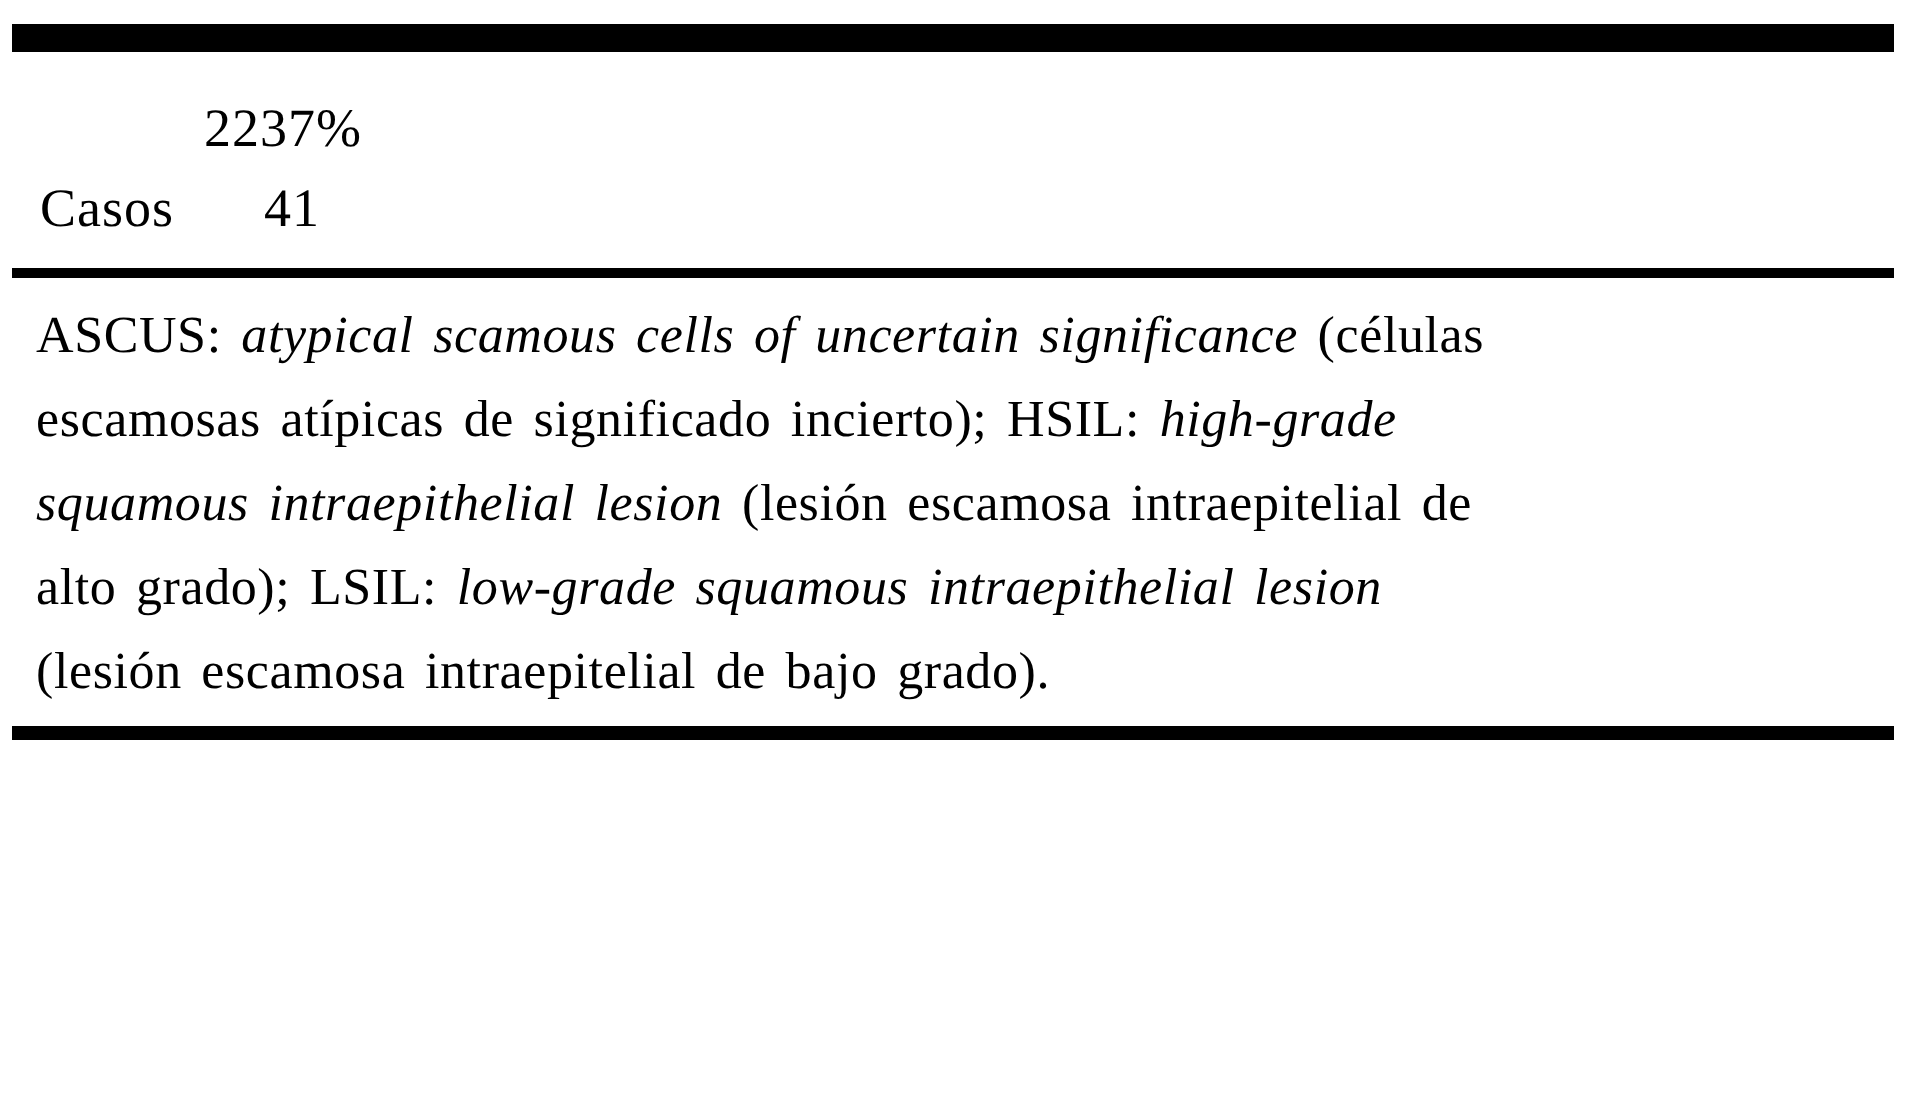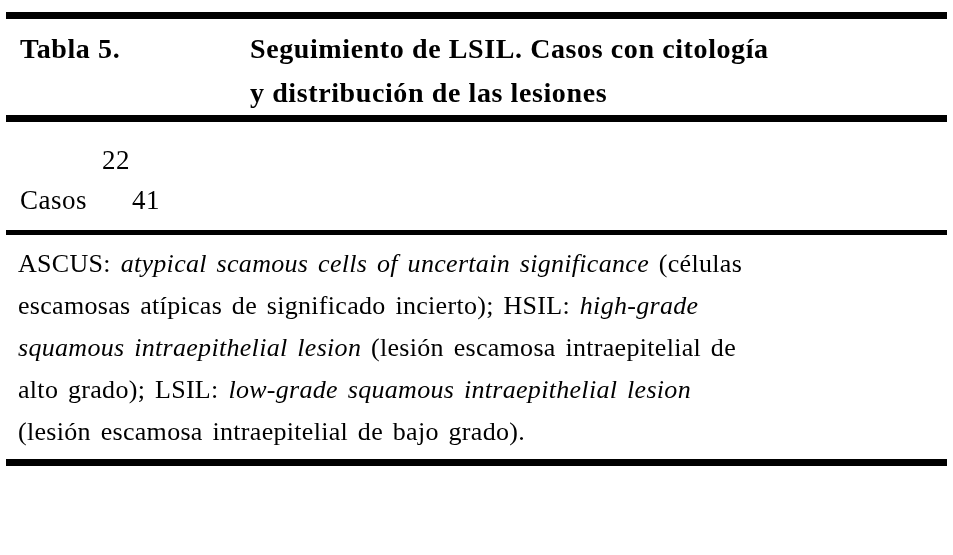--- a/index.html
+++ b/index.html
@@ -72,31 +72,27 @@
 
   .bottom-rule { margin-top: 6px; }
 </style>
 </head>
 <body>
 
 <div class="page">
 
   <div class="rule rule-thick"></div>
 
-  <div class="header">
-    <div class="table-label">Tabla 5.</div>
-    <div class="table-title">Seguimiento de LSIL. Casos con citología
-y distribución de las lesiones</div>
-  </div>
 
   <div class="rule rule-thick"></div>
 
   <div class="tbody">
     <div class="trow">
       <span class="cell-count">22</span>
+      <span class="cell-percent">37%</span>
     </div>
     <div class="trow">
       <span class="cell-category">Casos</span>
       <span class="cell-count">41</span>
     </div>
   </div>
 
   <div class="rule rule-medium"></div>
 
   <div class="footnote"><span class="seg-roman">ASCUS: </span><span class="seg-italic">atypical scamous cells of uncertain significance</span><span class="seg-roman"> (células

